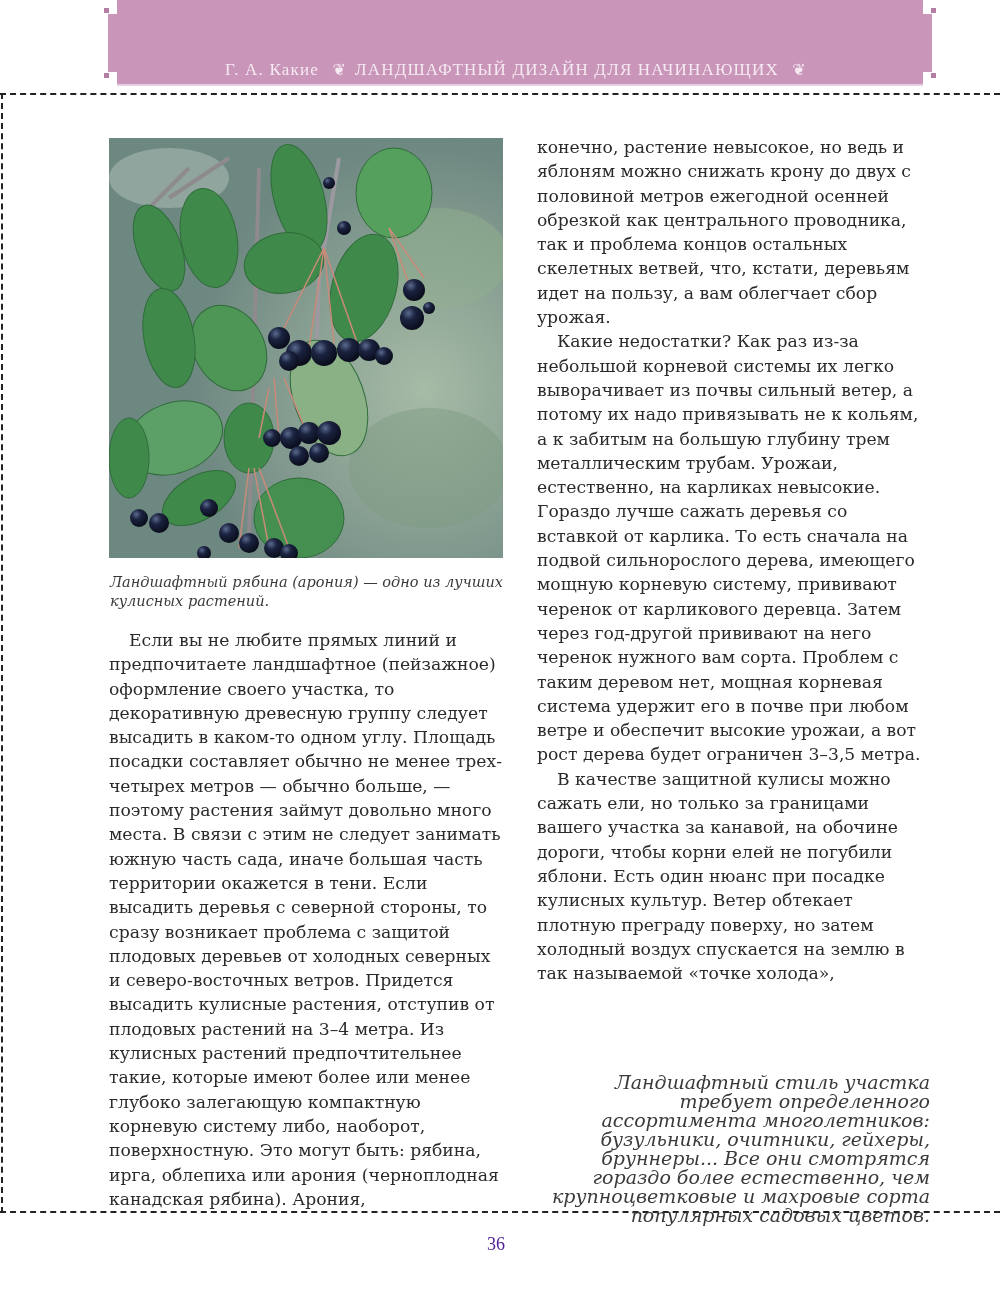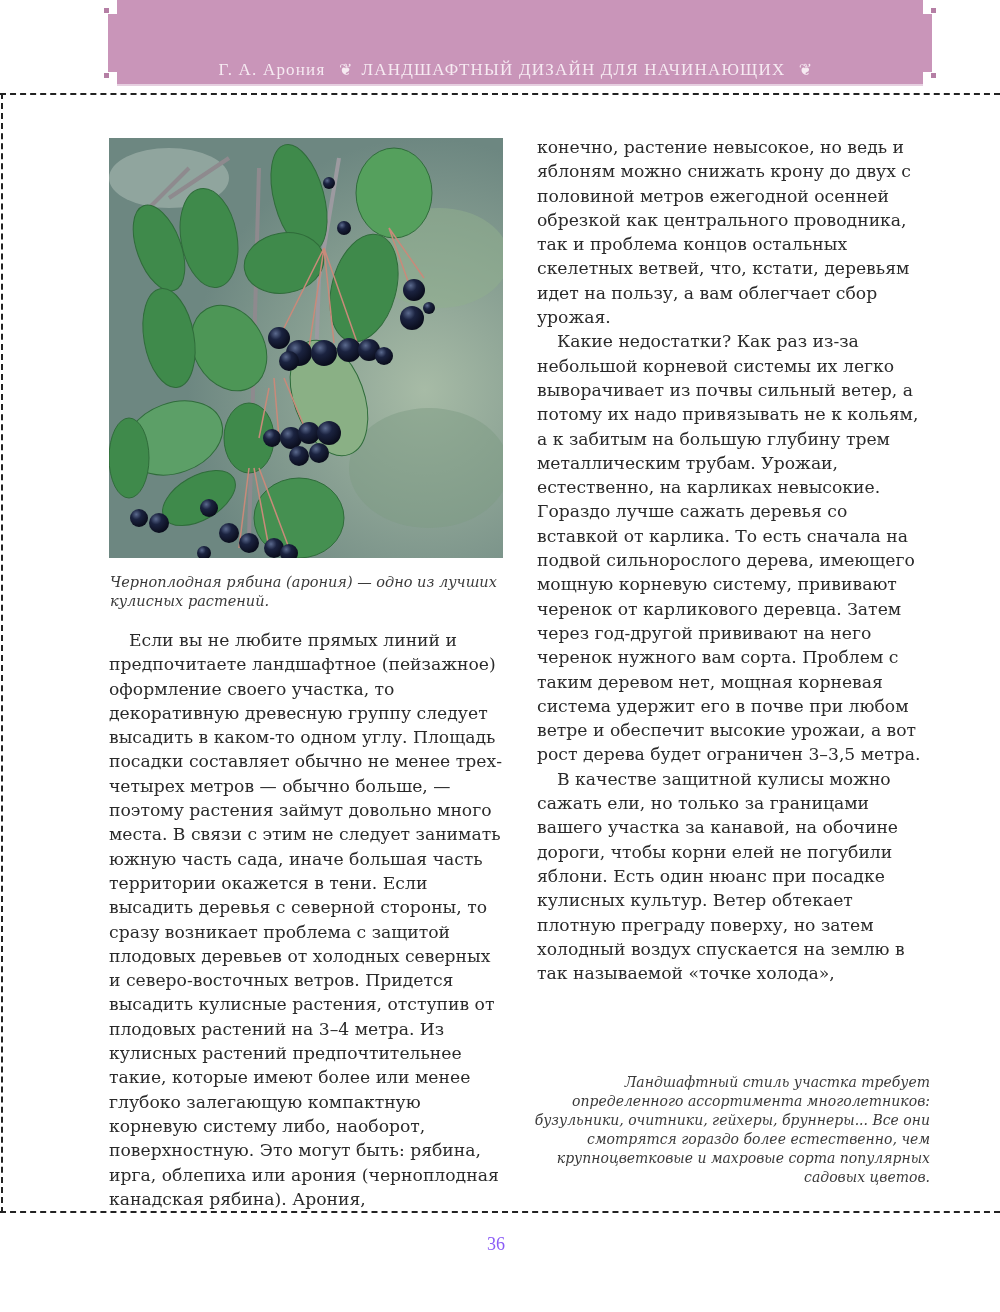--- a/index.html
+++ b/index.html
@@ -31,35 +31,35 @@
   .caption { position: absolute; left: 110px; top: 573px; width: 400px; font-style: italic;
              font-size: 14.5px; line-height: 19px; color: #3a3a3a; }
 
   .col { position: absolute; font-size: 17.2px; line-height: 24.3px; color: #2a2a2a; }
   .col p { margin: 0; }
   .col .indent { text-indent: 20px; }
   .col-left { left: 109px; top: 628px; width: 395px; }
   .col-right { left: 537px; top: 135px; width: 395px; }
 
   .sidenote { position: absolute; right: 70px; top: 1073px; width: 400px; text-align: right;
-              font-style: italic; font-size: 14px; line-height: 19px; color: #3a3a3a; }
+              font-style: italic; font-size: 19px; line-height: 19px; color: #3a3a3a; }
 
   .page-num { position: absolute; left: 0; right: 8px; top: 1234px; text-align: center;
-              font-family: "Liberation Serif", serif; font-size: 18px; color: #8b5cf6; }
+              font-family: "Liberation Serif", serif; font-size: 18px; color: #4c1d95; }
 </style>
 </head>
 <body>
 
 <div class="header-band">
   <span class="notch" style="left:-13px; top:8px;"></span>
   <span class="notch" style="left:-13px; top:73px;"></span>
   <span class="notch" style="right:-13px; top:8px;"></span>
   <span class="notch" style="right:-13px; top:73px;"></span>
   <div class="header-text">
-    <span>Г. А. Арония</span>
+    <span>Г. А. Какие</span>
     <span class="orn">❦</span><span>ЛАНДШАФТНЫЙ ДИЗАЙН ДЛЯ НАЧИНАЮЩИХ</span>
     <span class="orn">❦</span>
   </div>
 </div>
 <div class="header-stripe"></div>
 
 <div class="frame-top"></div>
 <div class="frame-left"></div>
 <div class="frame-bottom"></div>
 
@@ -131,21 +131,21 @@
       <circle cx="120" cy="395" r="10"></circle>
       <circle cx="140" cy="405" r="10"></circle>
       <circle cx="165" cy="410" r="10"></circle>
       <circle cx="180" cy="415" r="9"></circle>
       <circle cx="95" cy="415" r="7"></circle>
       <circle cx="220" cy="45" r="6"></circle>
       <circle cx="235" cy="90" r="7"></circle>
     </g>
   </svg>
 </div>
-<div class="caption">Черноплодная рябина (арония) — одно из лучших кулисных растений.</div>
+<div class="caption">Ландшафтный рябина (арония) — одно из лучших кулисных растений.</div>
 
 <div class="col col-left">
   <p class="indent">Если вы не любите прямых линий и предпочитаете ландшафтное (пейзажное) оформление своего участка, то декоративную древесную группу следует высадить в каком-то одном углу. Площадь посадки составляет обычно не менее трех-четырех метров — обычно больше, — поэтому растения займут довольно много места. В связи с этим не следует занимать южную часть сада, иначе большая часть территории окажется в тени. Если высадить деревья с северной стороны, то сразу возникает проблема с защитой плодовых деревьев от холодных северных и северо-восточных ветров. Придется высадить кулисные растения, отступив от плодовых растений на 3–4 метра. Из кулисных растений предпочтительнее такие, которые имеют более или менее глубоко залегающую компактную корневую систему либо, наоборот, поверхностную. Это могут быть: рябина, ирга, облепиха или арония (черноплодная канадская рябина). Арония,</p>
 </div>
 
 <div class="col col-right">
   <p>конечно, растение невысокое, но ведь и яблоням можно снижать крону до двух с половиной метров ежегодной осенней обрезкой как центрального проводника, так и проблема концов остальных скелетных ветвей, что, кстати, деревьям идет на пользу, а вам облегчает сбор урожая.</p>
   <p class="indent">Какие недостатки? Как раз из-за небольшой корневой системы их легко выворачивает из почвы сильный ветер, а потому их надо привязывать не к кольям, а к забитым на большую глубину трем металлическим трубам. Урожаи, естественно, на карликах невысокие. Гораздо лучше сажать деревья со вставкой от карлика. То есть сначала на подвой сильнорослого дерева, имеющего мощную корневую систему, прививают черенок от карликового деревца. Затем через год-другой прививают на него черенок нужного вам сорта. Проблем с таким деревом нет, мощная корневая система удержит его в почве при любом ветре и обеспечит высокие урожаи, а вот рост дерева будет ограничен 3–3,5 метра.</p>
   <p class="indent">В качестве защитной кулисы можно сажать ели, но только за границами вашего участка за канавой, на обочине дороги, чтобы корни елей не погубили яблони. Есть один нюанс при посадке кулисных культур. Ветер обтекает плотную преграду поверху, но затем холодный воздух спускается на землю в так называемой «точке холода»,</p>
 </div>

